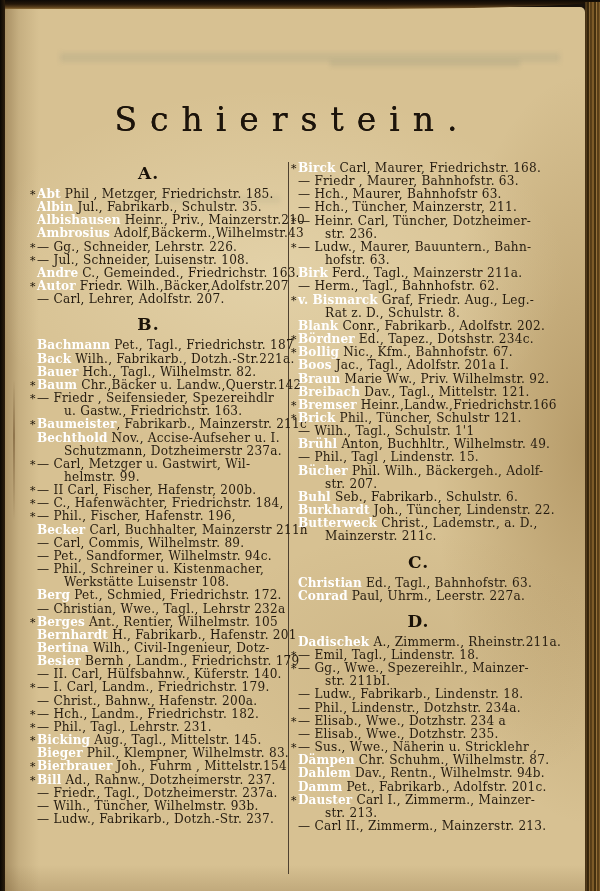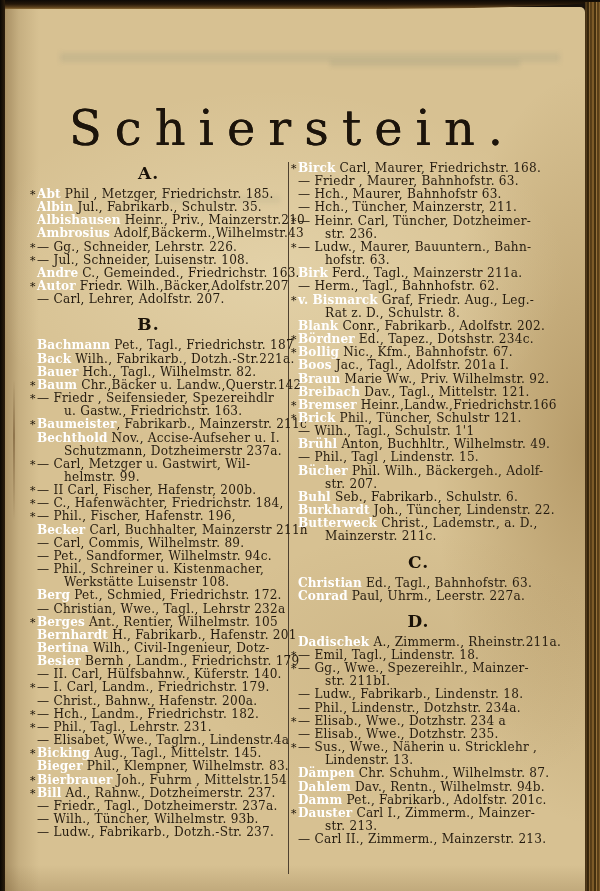--- a/index.html
+++ b/index.html
@@ -49,21 +49,21 @@
   .ghost1{position:absolute;left:60px;top:53px;right:40px;height:9px;
     background:rgba(118,132,118,.16);filter:blur(2.5px);}
   .ghost2{position:absolute;left:160px;top:196px;width:120px;height:7px;
     background:rgba(118,132,112,.10);filter:blur(2.5px);}
   .ghost3{position:absolute;left:330px;top:60px;width:190px;height:7px;
     background:rgba(110,120,105,.12);filter:blur(2px);}
 
   .title{
     position:absolute;left:0;top:100px;width:585px;
     text-align:center;
-    font-size:48px;letter-spacing:13px;
+    font-size:33px;letter-spacing:13px;
     color:#1c140b;
     text-shadow:0 0 .5px #1c140b;
   }
 
   .columns{
     position:absolute;left:37px;top:162px;width:530px;
     display:flex;align-items:flex-start;
     color:#251c10;
   }
   .col{font-size:12.1px;line-height:13.15px;letter-spacing:.25px;}
@@ -202,23 +202,20 @@
         <div class="entry">
           <div class="line first"><span>— Christ., Bahnw., Hafenstr. 200a.</span></div>
         </div>
         <div class="entry">
           <div class="line first"><span class="star">*</span><span>— Hch., Landm., Friedrichstr. 182.</span></div>
         </div>
         <div class="entry">
           <div class="line first"><span class="star">*</span><span>— Phil., Tagl., Lehrstr. 231.</span></div>
         </div>
         <div class="entry">
-          <div class="line first"><span>— Elisabet, Wwe., Taglrn., Lindenstr.4a</span></div>
-        </div>
-        <div class="entry">
           <div class="line first"><span class="star">*</span><span class="bold-name">Bicking</span><span> Aug., Tagl., Mittelstr. 145.</span></div>
         </div>
         <div class="entry">
           <div class="line first"><span class="bold-name">Bieger</span><span> Phil., Klempner, Wilhelmstr. 83.</span></div>
         </div>
         <div class="entry">
           <div class="line first"><span class="star">*</span><span class="bold-name">Bierbrauer</span><span> Joh., Fuhrm , Mittelstr.154</span></div>
         </div>
         <div class="entry">
           <div class="line first"><span class="star">*</span><span class="bold-name">Bill</span><span> Ad., Rahnw., Dotzheimerstr. 237.</span></div>
@@ -339,21 +336,20 @@
           <div class="line first"><span>— Phil., Lindenstr., Dotzhstr. 234a.</span></div>
         </div>
         <div class="entry">
           <div class="line first"><span class="star">*</span><span>— Elisab., Wwe., Dotzhstr. 234 a</span></div>
         </div>
         <div class="entry">
           <div class="line first"><span>— Elisab., Wwe., Dotzhstr. 235.</span></div>
         </div>
         <div class="entry">
           <div class="line first"><span class="star">*</span><span>— Sus., Wwe., Näherin u. Stricklehr ,</span></div>
-          <div class="line cont">Lindenstr. 13.</div>
         </div>
         <div class="entry">
           <div class="line first"><span class="bold-name">Dämpen</span><span> Chr. Schuhm., Wilhelmstr. 87.</span></div>
         </div>
         <div class="entry">
           <div class="line first"><span class="bold-name">Dahlem</span><span> Dav., Rentn., Wilhelmstr. 94b.</span></div>
         </div>
         <div class="entry">
           <div class="line first"><span class="bold-name">Damm</span><span> Pet., Fabrikarb., Adolfstr. 201c.</span></div>
         </div>

